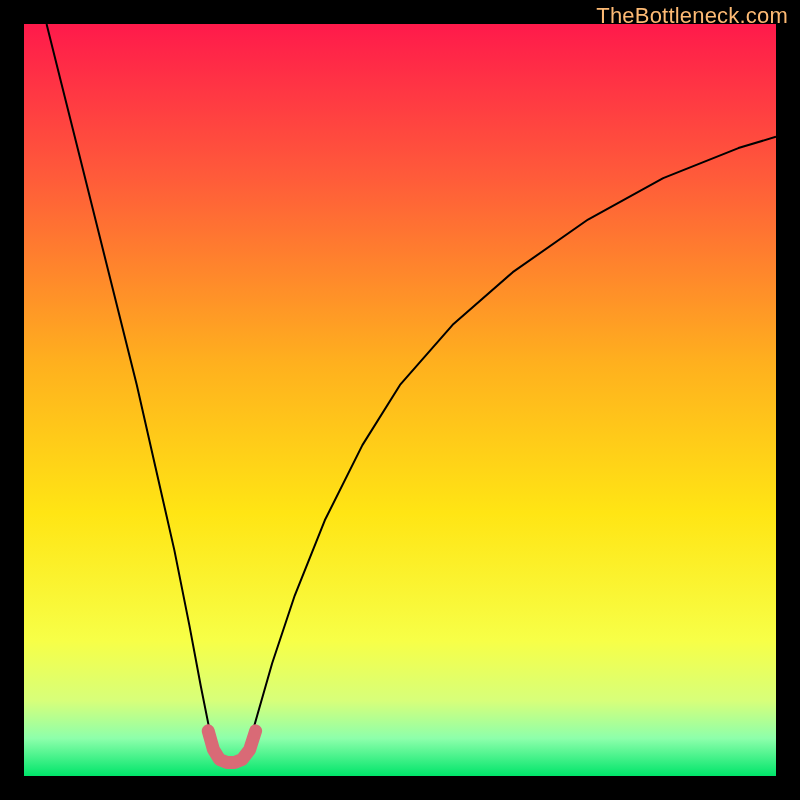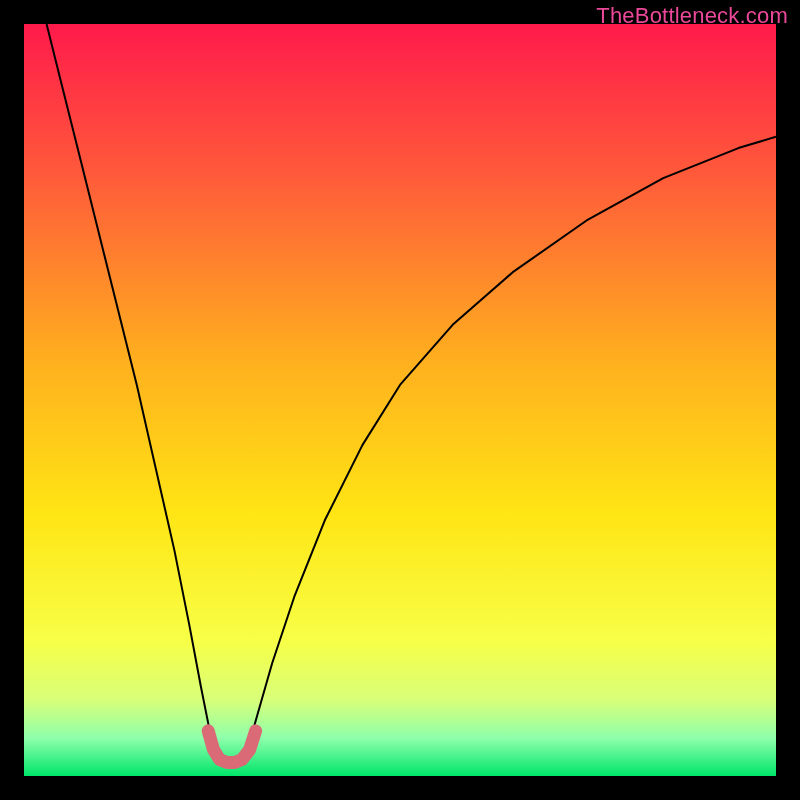--- a/index.html
+++ b/index.html
@@ -23,21 +23,21 @@
     position: absolute;
     left: 0;
     top: 0;
     width: 752px;
     height: 752px;
   }
   .watermark {
     position: absolute;
     top: 3px;
     right: 12px;
-    color: #ec4899;
+    color: #fdba74;
     font-size: 22px;
     letter-spacing: 0.2px;
     font-weight: 400;
   }
 </style>
 </head>
 <body>
 
 <div class="frame">
   <svg class="plot" viewBox="0 0 752 752" preserveAspectRatio="none">

